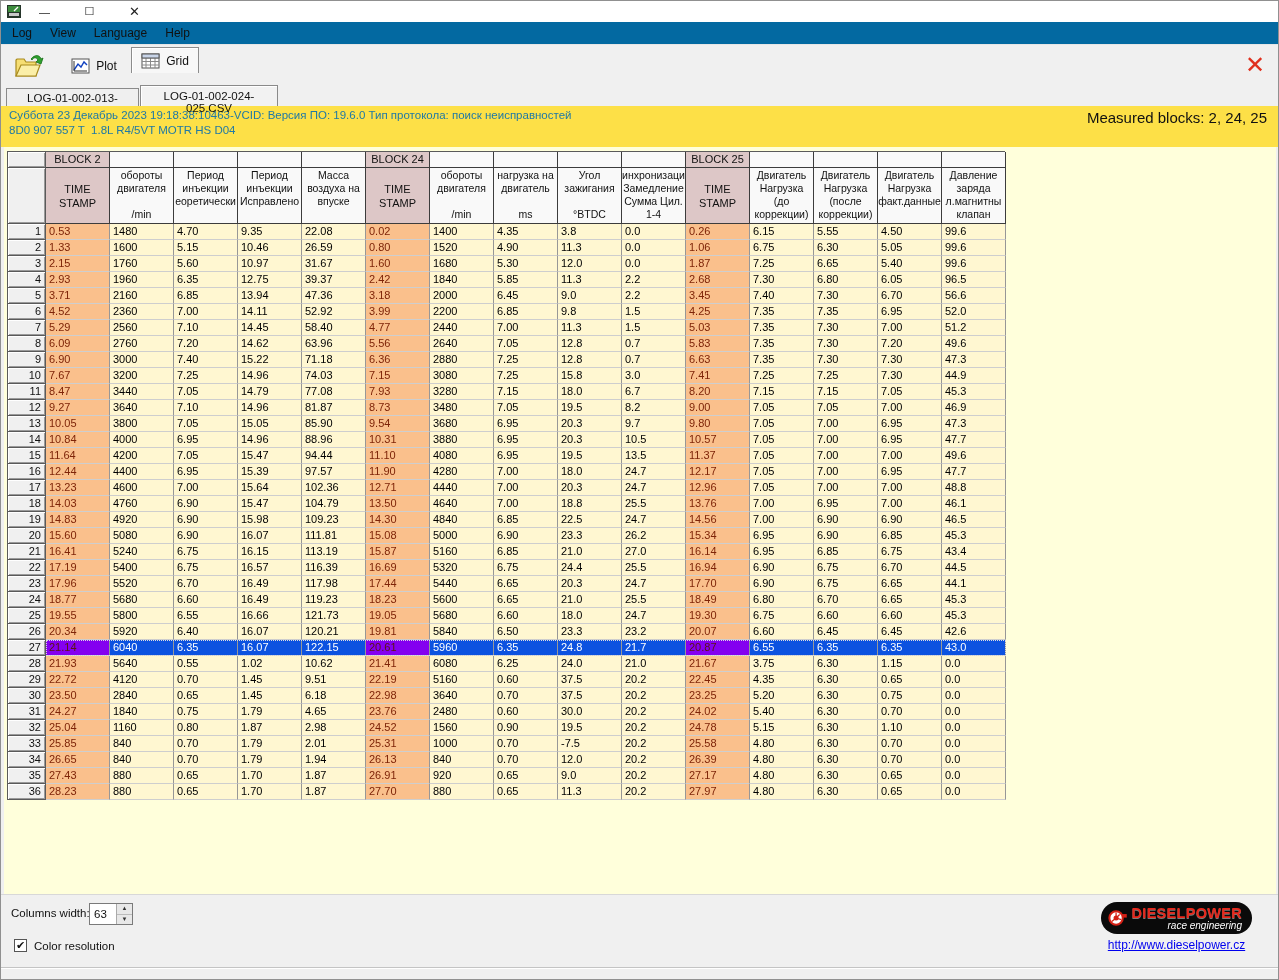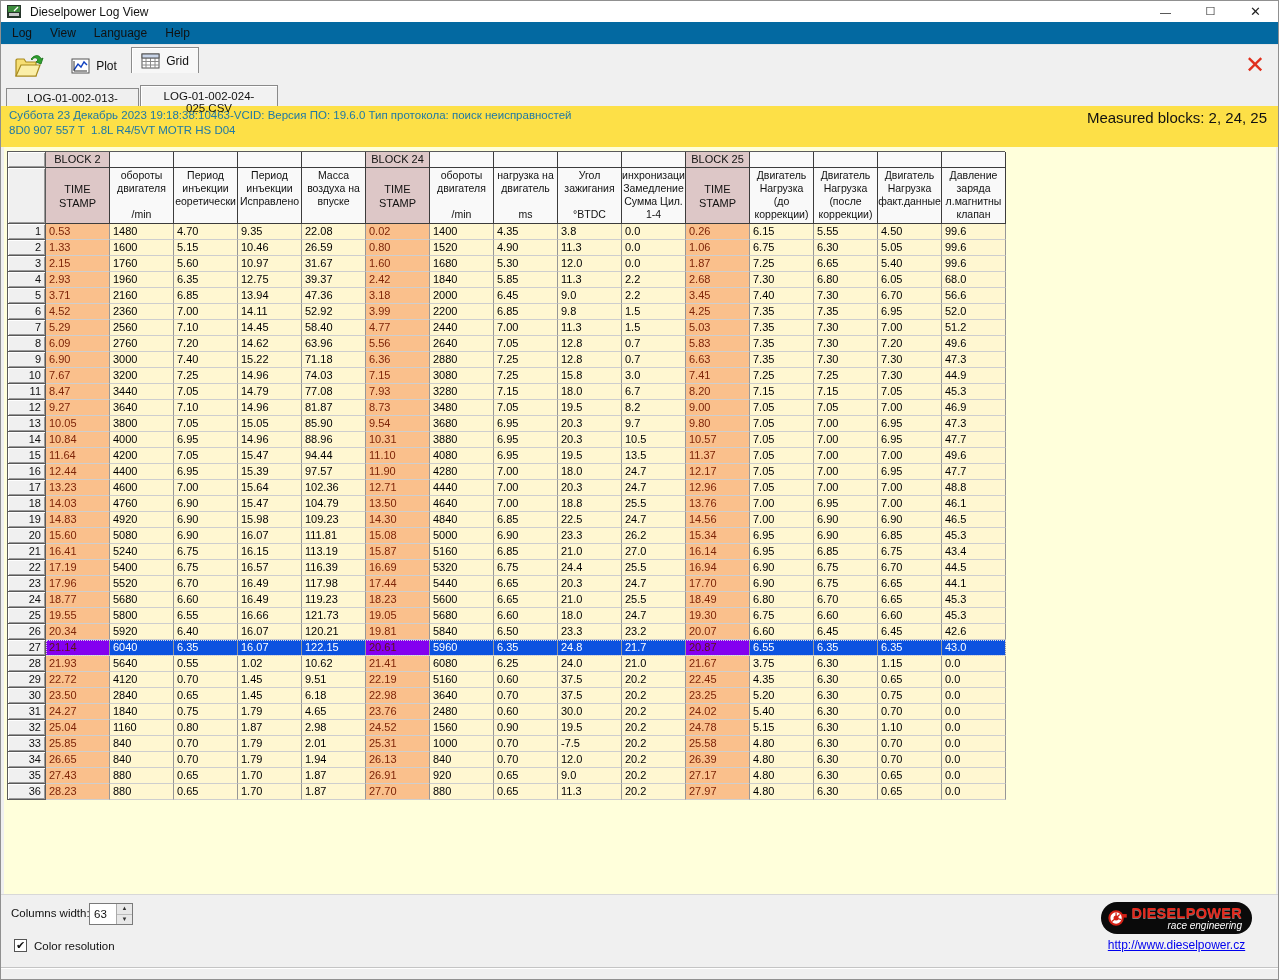--- a/index.html
+++ b/index.html
@@ -110,21 +110,20 @@
 
 <div class="window">
 
   <div class="titlebar">
     <svg class="app-icon" viewBox="0 0 15 15">
       <rect x="0" y="1" width="14" height="13" fill="#25352A"></rect>
       <rect x="1" y="2" width="12" height="6" fill="#3D8C3D"></rect>
       <rect x="2" y="9" width="10" height="3" fill="#C8C8C8"></rect>
       <line x1="7" y1="7" x2="11" y2="3" stroke="#FFF" stroke-width="1.3"></line>
     </svg>
-    <span class="title-text">Dieselpower Log View</span>
     <span class="win-btn">—</span>
     <span class="win-btn">☐</span>
     <span class="win-btn" style="font-size:13px">✕</span>
   </div>
 
   <div class="menubar" id="menubar">
       <span class="menu-item">Log</span>
       <span class="menu-item">View</span>
       <span class="menu-item">Language</span>
       <span class="menu-item">Help</span>
@@ -296,21 +295,21 @@
         <div class="c">39.37</div>
         <div class="c ts">2.42</div>
         <div class="c">1840</div>
         <div class="c">5.85</div>
         <div class="c">11.3</div>
         <div class="c">2.2</div>
         <div class="c ts">2.68</div>
         <div class="c">7.30</div>
         <div class="c">6.80</div>
         <div class="c">6.05</div>
-        <div class="c">68.0</div>
+        <div class="c">96.5</div>
         <div class="rn">5</div>
         <div class="c ts">3.71</div>
         <div class="c">2160</div>
         <div class="c">6.85</div>
         <div class="c">13.94</div>
         <div class="c">47.36</div>
         <div class="c ts">3.18</div>
         <div class="c">2000</div>
         <div class="c">6.45</div>
         <div class="c">9.0</div>

